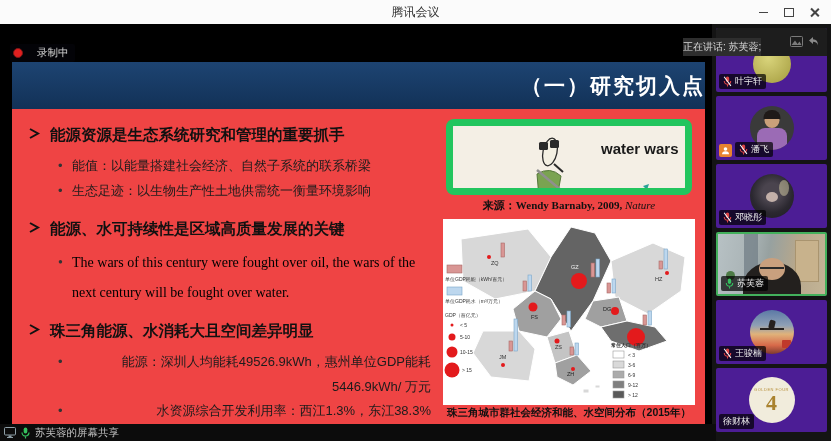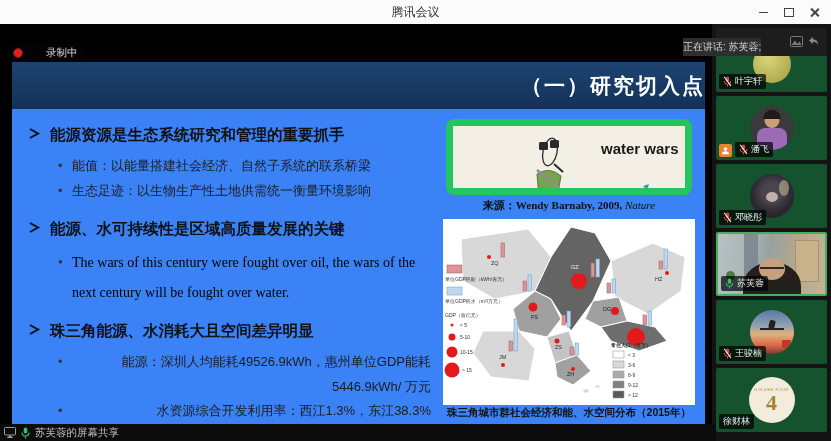--- a/index.html
+++ b/index.html
@@ -16,52 +16,52 @@
   .ic-close{position:relative;width:10px;height:10px;}
   .ic-close:before,.ic-close:after{content:"";position:absolute;left:4px;top:0;width:1.5px;height:11px;background:#444;}
   .ic-close:before{transform:rotate(45deg);}.ic-close:after{transform:rotate(-45deg);}
   
   .app{position:absolute;top:24px;left:0;right:0;bottom:0;display:flex;}
   .screen-area{position:relative;width:712px;background:#000;}
   
   .slide{position:absolute;left:12px;right:7px;top:14px;bottom:17px;display:flex;flex-direction:column;}
   .banner{height:47px;background:linear-gradient(180deg,#1d4472,#123157);display:flex;align-items:center;justify-content:flex-end;margin-top:24px;}
   .banner .stitle{color:#fff;font-size:21px;font-weight:bold;letter-spacing:2px;}
-  .slide-body{flex:1;background:#3b82f6;display:flex;padding:8px 6px 4px 16px;overflow:hidden;}
+  .slide-body{flex:1;background:#ef4444;display:flex;padding:8px 6px 4px 16px;overflow:hidden;}
   .col-left{width:418px;padding-top:4px;color:#111;}
   .sec{margin-top:10px;}
   .sec:first-child{margin-top:4px;}
   .hrow{display:flex;align-items:flex-start;gap:9px;margin-bottom:8px;}
   .hrow .htxt{font-size:15.5px;font-weight:bold;line-height:1.35;}
   .arrow{flex:none;margin-top:2px;}
   .sub{margin:0;padding:0 0 0 30px;list-style:none;}
   .sub li{position:relative;font-size:13px;color:#1c1c1c;line-height:1.9;padding-left:14px;}
   .sub li:before{content:"\2022";position:absolute;left:0;color:#333;}
   .sub li.en{font-family:"Liberation Serif",serif;font-size:14px;line-height:2.1;color:#000;}
   
   .col-right{flex:1;display:flex;flex-direction:column;align-items:center;padding:2px 4px 0 12px;}
   .ww-card{width:232px;height:122px;background:#f4efe5;border-radius:8px;border:7px solid #22c55e;overflow:hidden;}
   .ww-cap{margin-top:3px;font-family:"Liberation Serif",serif;font-size:11px;color:#111;}
   .ww-cap b{font-weight:bold;}
   .ww-cap i{}
   .map-wrap{margin-top:6px;width:252px;}
   .map-cap{margin-top:1px;text-align:center;font-size:10.5px;font-weight:bold;color:#111;}
   
-  .rec{position:absolute;top:20px;left:10px;display:flex;align-items:center;gap:23px;z-index:30;
+  .rec{position:absolute;top:20px;left:10px;display:flex;align-items:center;gap:14px;z-index:30;
        background:rgba(10,10,20,.35);padding:2px 6px 2px 3px;border-radius:2px;}
   .rec-dot{width:8px;height:8px;border-radius:50%;background:#e02020;border:1.5px solid #7d1616;}
   .rec-txt{font-size:10.5px;color:#d8d8d8;}
   .speaking{position:absolute;top:38px;left:683px;z-index:40;background:#2e2e2e;color:#d9d9d9;
             font-size:10px;padding:2px 0;white-space:nowrap;}
   .share-bar{position:absolute;left:0;bottom:0;width:712px;height:17px;background:#0c0c0c;
              display:flex;align-items:center;gap:5px;padding-left:4px;z-index:20;}
   .share-txt{font-size:10.5px;color:#c2c2c2;}
   
   .sidebar{flex:1;background:#141414;display:flex;flex-direction:column;align-items:center;gap:4px;padding-top:4px;}
-  .tile{position:relative;width:111px;height:64px;background:#14532d;border-radius:2px;overflow:hidden;flex:none;}
+  .tile{position:relative;width:111px;height:64px;background:#4c1d95;border-radius:2px;overflow:hidden;flex:none;}
   .tile.active{border:2px solid #43b05c;width:107px;height:60px;}
   .avatar{position:absolute;left:50%;top:50%;transform:translate(-50%,-50%);border-radius:50%;overflow:hidden;}
   .namechip{position:absolute;left:3px;bottom:3px;display:flex;align-items:center;gap:3px;
             background:rgba(0,0,0,.7);padding:1px 4px;border-radius:2px;z-index:5;}
   .namechip .pname{font-size:9px;color:#ececec;white-space:nowrap;}
   .hostbadge{position:absolute;left:3px;bottom:3px;width:13px;height:13px;background:#e8832f;border-radius:2px;z-index:6;
              display:flex;align-items:center;justify-content:center;}
   .hostbadge + .namechip{left:19px;}
   
   .t1-cover{position:absolute;top:0;left:0;right:0;height:28px;background:#1d1d1d;z-index:2;}

